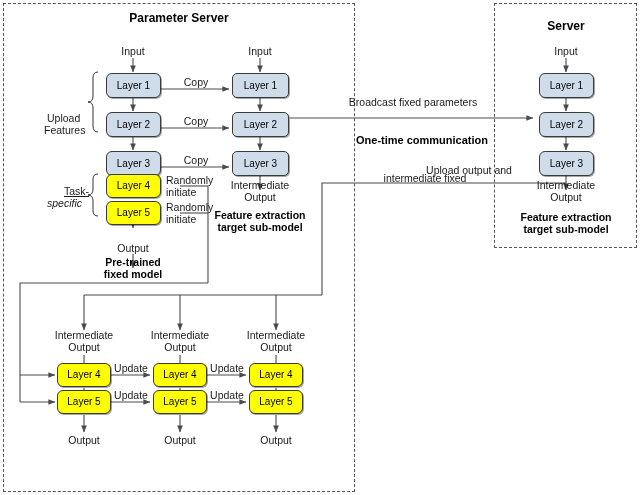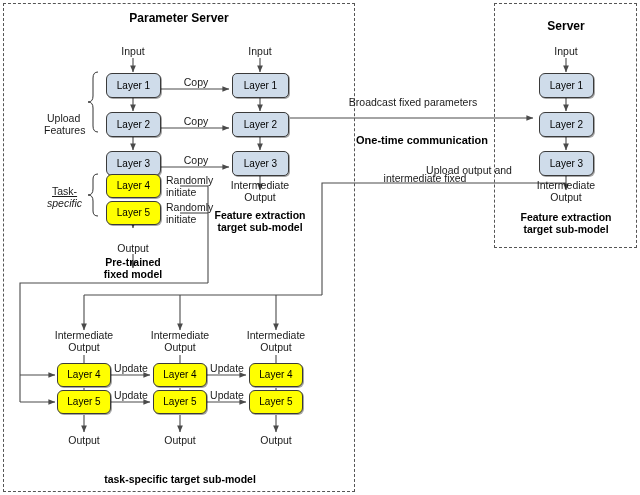--- a/index.html
+++ b/index.html
@@ -121,21 +121,21 @@
 
   <svg class="wires" viewBox="0 0 640 495">
     <g stroke="#333" stroke-width="1" fill="none">
       <path d="M98,72 q-5,0 -5,6 l0,18 q0,6 -5,6 q5,0 5,6 l0,18 q0,6 5,6"></path>
       <path d="M98,174 q-5,0 -5,5 l0,10 q0,6 -5,6 q5,0 5,6 l0,10 q0,5 5,5"></path>
     </g>
   </svg>
 
   <div class="lbl" style="left:47px;top:112px;">Upload</div>
   <div class="lbl" style="left:44px;top:124px;">Features</div>
-  <div class="lbl" style="left:52px;top:185px;text-decoration:underline;">Task-</div>
+  <div class="lbl" style="left:64px;top:185px;text-decoration:underline;">Task-</div>
   <div class="lbl" style="left:47px;top:197px;font-style:italic;">specific</div>
 
   <div class="lbl c" style="left:196px;top:76px;">Copy</div>
   <div class="lbl c" style="left:196px;top:115px;">Copy</div>
   <div class="lbl c" style="left:196px;top:154px;">Copy</div>
 
   <div class="lbl" style="left:166px;top:174px;">Randomly</div>
   <div class="lbl" style="left:166px;top:186px;">initiate</div>
   <div class="lbl" style="left:166px;top:201px;">Randomly</div>
   <div class="lbl" style="left:166px;top:213px;">initiate</div>
@@ -207,15 +207,14 @@
   <div class="node yellow" style="left:249px;top:390px;width:54px;height:24px;">
       <span>Layer 5</span>
     </div>
   <div class="lbl c" style="left:276px;top:434px;">Output</div>
 
   <div class="lbl c" style="left:131px;top:362px;">Update</div>
   <div class="lbl c" style="left:227px;top:362px;">Update</div>
   <div class="lbl c" style="left:131px;top:389px;">Update</div>
   <div class="lbl c" style="left:227px;top:389px;">Update</div>
 
-  <div class="lbl c b" style="left:180px;top:473px;">task-specific target sub-model</div>
 
 </div>
 
 </body></html>

